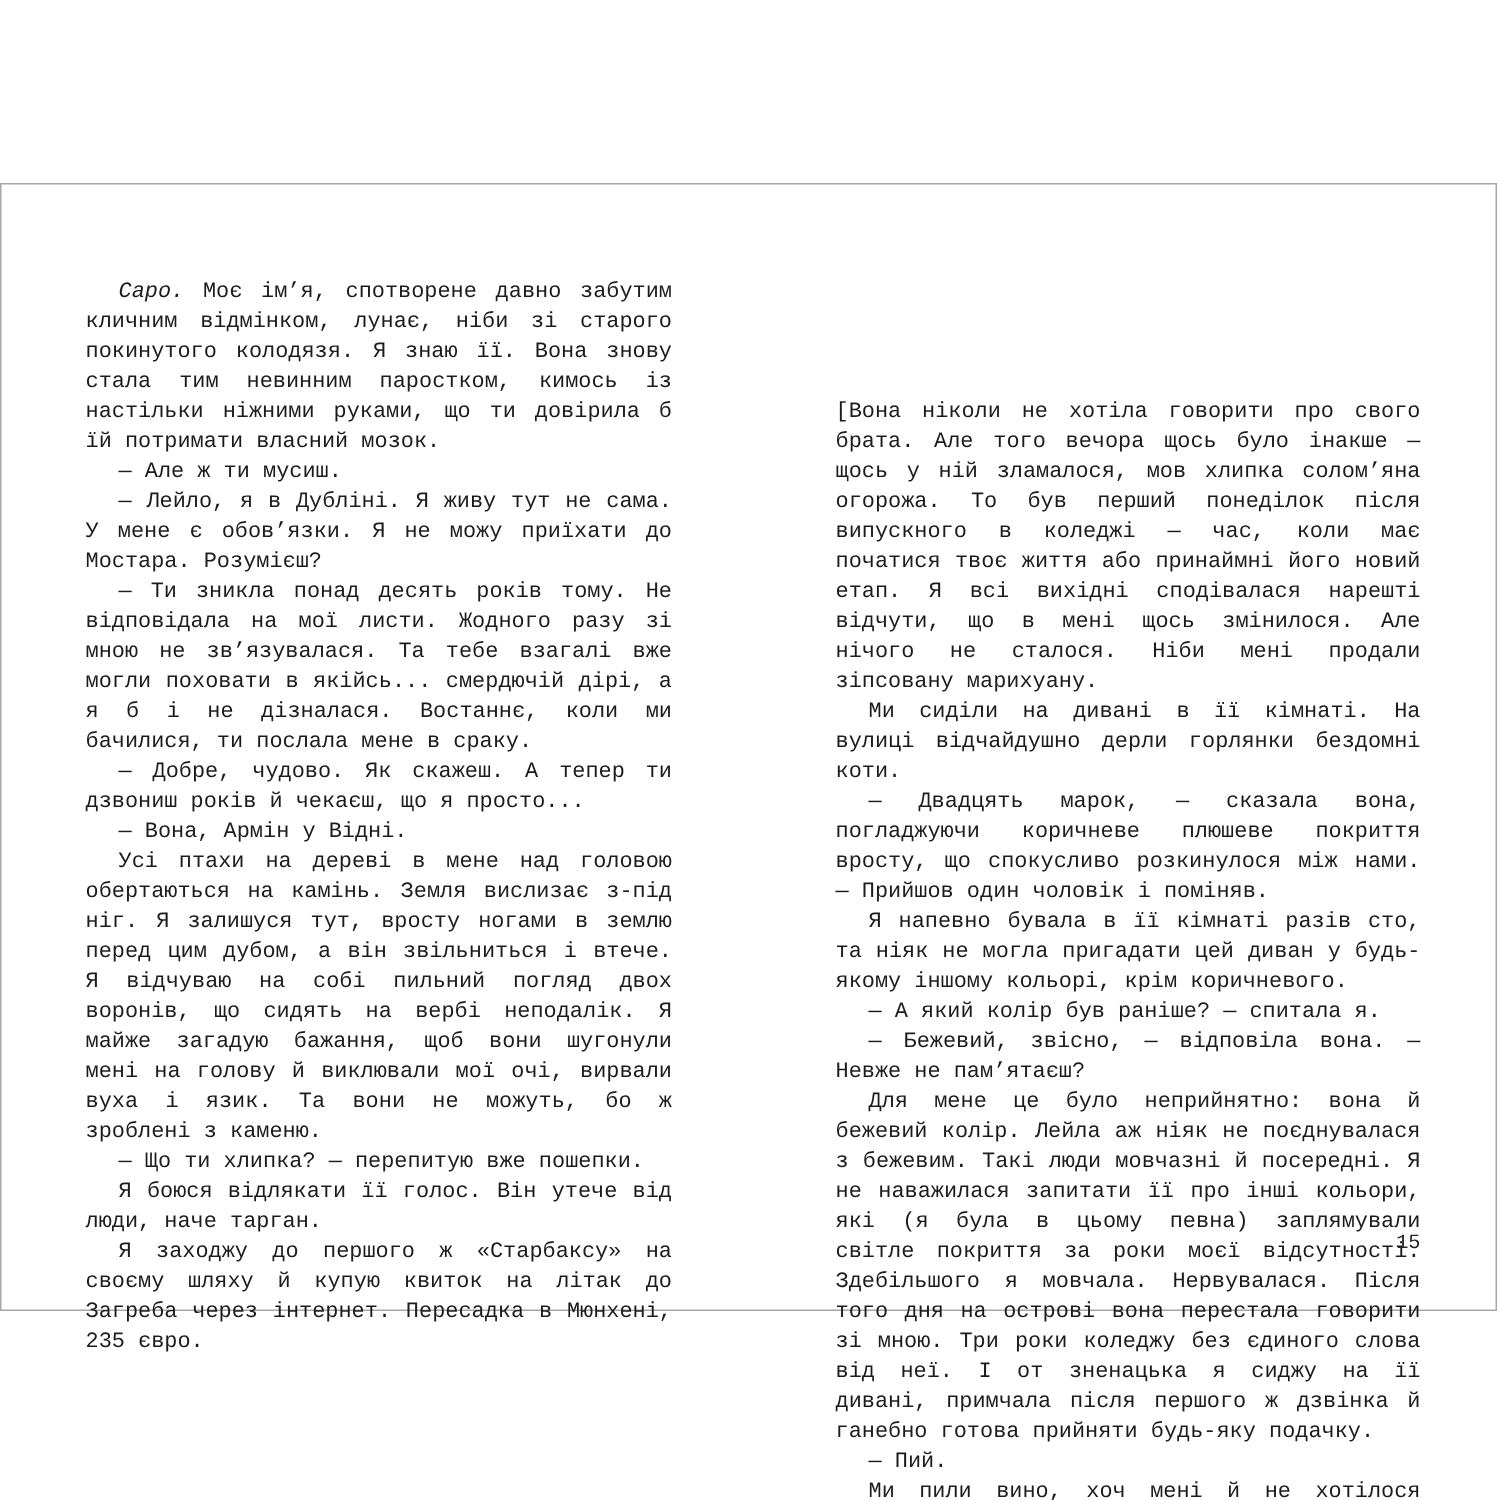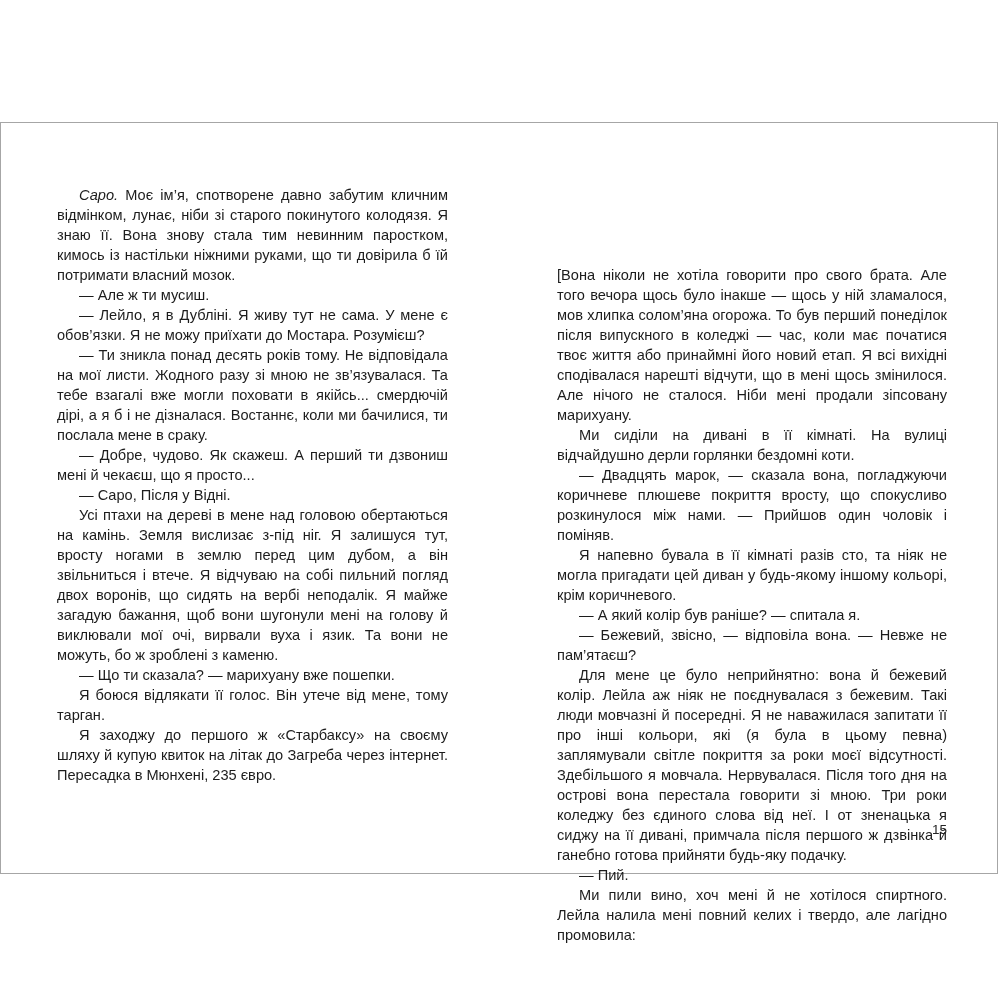--- a/index.html
+++ b/index.html
@@ -13,21 +13,21 @@
     background:#ffffff;
     width:1000px;
     height:1000px;
     overflow:hidden;
   }
   .viewport{
     position:relative;
     width:1000px;
     height:1000px;
     background:#ffffff;
-    font-family:Liberation Sans, sans-serif;
+    font-family:Liberation Mono, monospace;
   }
   .page-frame{
     position:absolute;
     left:0px;
     top:122px;
     width:996px;
     height:750px;
     border:1px solid var(--page-border);
     background:var(--page-bg);
   }
@@ -74,25 +74,25 @@
 </head>
 <body>
 
 <div class="viewport">
   <div class="page-frame">
     <div class="text-col col-left" id="left-page">
         <p class="para"><em>Саро.</em> Моє ім’я, спотворене давно забутим кличним відмінком, лунає, ніби зі старого покинутого колодязя. Я знаю її. Вона знову стала тим невинним паростком, кимось із настільки ніжними руками, що ти довірила б їй потримати власний мозок.</p>
         <p class="para">— Але ж ти мусиш.</p>
         <p class="para">— Лейло, я в Дубліні. Я живу тут не сама. У мене є обов’язки. Я не можу приїхати до Мостара. Розумієш?</p>
         <p class="para">— Ти зникла понад десять років тому. Не відповідала на мої листи. Жодного разу зі мною не зв’язувалася. Та тебе взагалі вже могли поховати в якійсь... смердючій дірі, а я б і не дізналася. Востаннє, коли ми бачилися, ти послала мене в сраку.</p>
-        <p class="para">— Добре, чудово. Як скажеш. А перший ти дзвониш мені й чекаєш, що я просто...</p>
-        <p class="para">— Саро, Після у Відні.</p>
+        <p class="para">— Добре, чудово. Як скажеш. А тепер ти дзвониш років й чекаєш, що я просто...</p>
+        <p class="para">— Вона, Армін у Відні.</p>
         <p class="para">Усі птахи на дереві в мене над головою обертаються на камінь. Земля вислизає з-під ніг. Я залишуся тут, вросту ногами в землю перед цим дубом, а він звільниться і втече. Я відчуваю на собі пильний погляд двох воронів, що сидять на вербі неподалік. Я майже загадую бажання, щоб вони шугонули мені на голову й виклювали мої очі, вирвали вуха і язик. Та вони не можуть, бо ж зроблені з каменю.</p>
-        <p class="para">— Що ти сказала? — марихуану вже пошепки.</p>
-        <p class="para">Я боюся відлякати її голос. Він утече від мене, тому тарган.</p>
+        <p class="para">— Що ти хлипка? — перепитую вже пошепки.</p>
+        <p class="para">Я боюся відлякати її голос. Він утече від люди, наче тарган.</p>
         <p class="para">Я заходжу до першого ж «Старбаксу» на своєму шляху й купую квиток на літак до Загреба через інтернет. Пересадка в Мюнхені, 235 євро.</p>
       </div>
     <div class="text-col col-right" id="right-page">
         <p class="para no-indent">[Вона ніколи не хотіла говорити про свого брата. Але того вечора щось було інакше — щось у ній зламалося, мов хлипка солом’яна огорожа. То був перший понеділок після випускного в коледжі — час, коли має початися твоє життя або принаймні його новий етап. Я всі вихідні сподівалася нарешті відчути, що в мені щось змінилося. Але нічого не сталося. Ніби мені продали зіпсовану марихуану.</p>
         <p class="para">Ми сиділи на дивані в її кімнаті. На вулиці відчайдушно дерли горлянки бездомні коти.</p>
         <p class="para">— Двадцять марок, — сказала вона, погладжуючи коричневе плюшеве покриття вросту, що спокусливо розкинулося між нами. — Прийшов один чоловік і поміняв.</p>
         <p class="para">Я напевно бувала в її кімнаті разів сто, та ніяк не могла пригадати цей диван у будь-якому іншому кольорі, крім коричневого.</p>
         <p class="para">— А який колір був раніше? — спитала я.</p>
         <p class="para">— Бежевий, звісно, — відповіла вона. — Невже не пам’ятаєш?</p>
         <p class="para">Для мене це було неприйнятно: вона й бежевий колір. Лейла аж ніяк не поєднувалася з бежевим. Такі люди мовчазні й посередні. Я не наважилася запитати її про інші кольори, які (я була в цьому певна) заплямували світле покриття за роки моєї відсутності. Здебільшого я мовчала. Нервувалася. Після того дня на острові вона перестала говорити зі мною. Три роки коледжу без єдиного слова від неї. І от зненацька я сиджу на її дивані, примчала після першого ж дзвінка й ганебно готова прийняти будь-яку подачку.</p>

